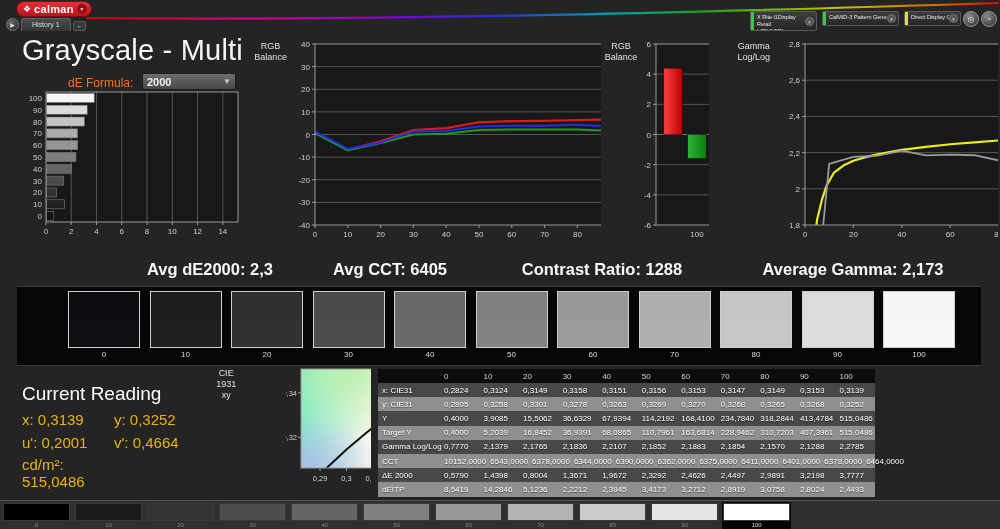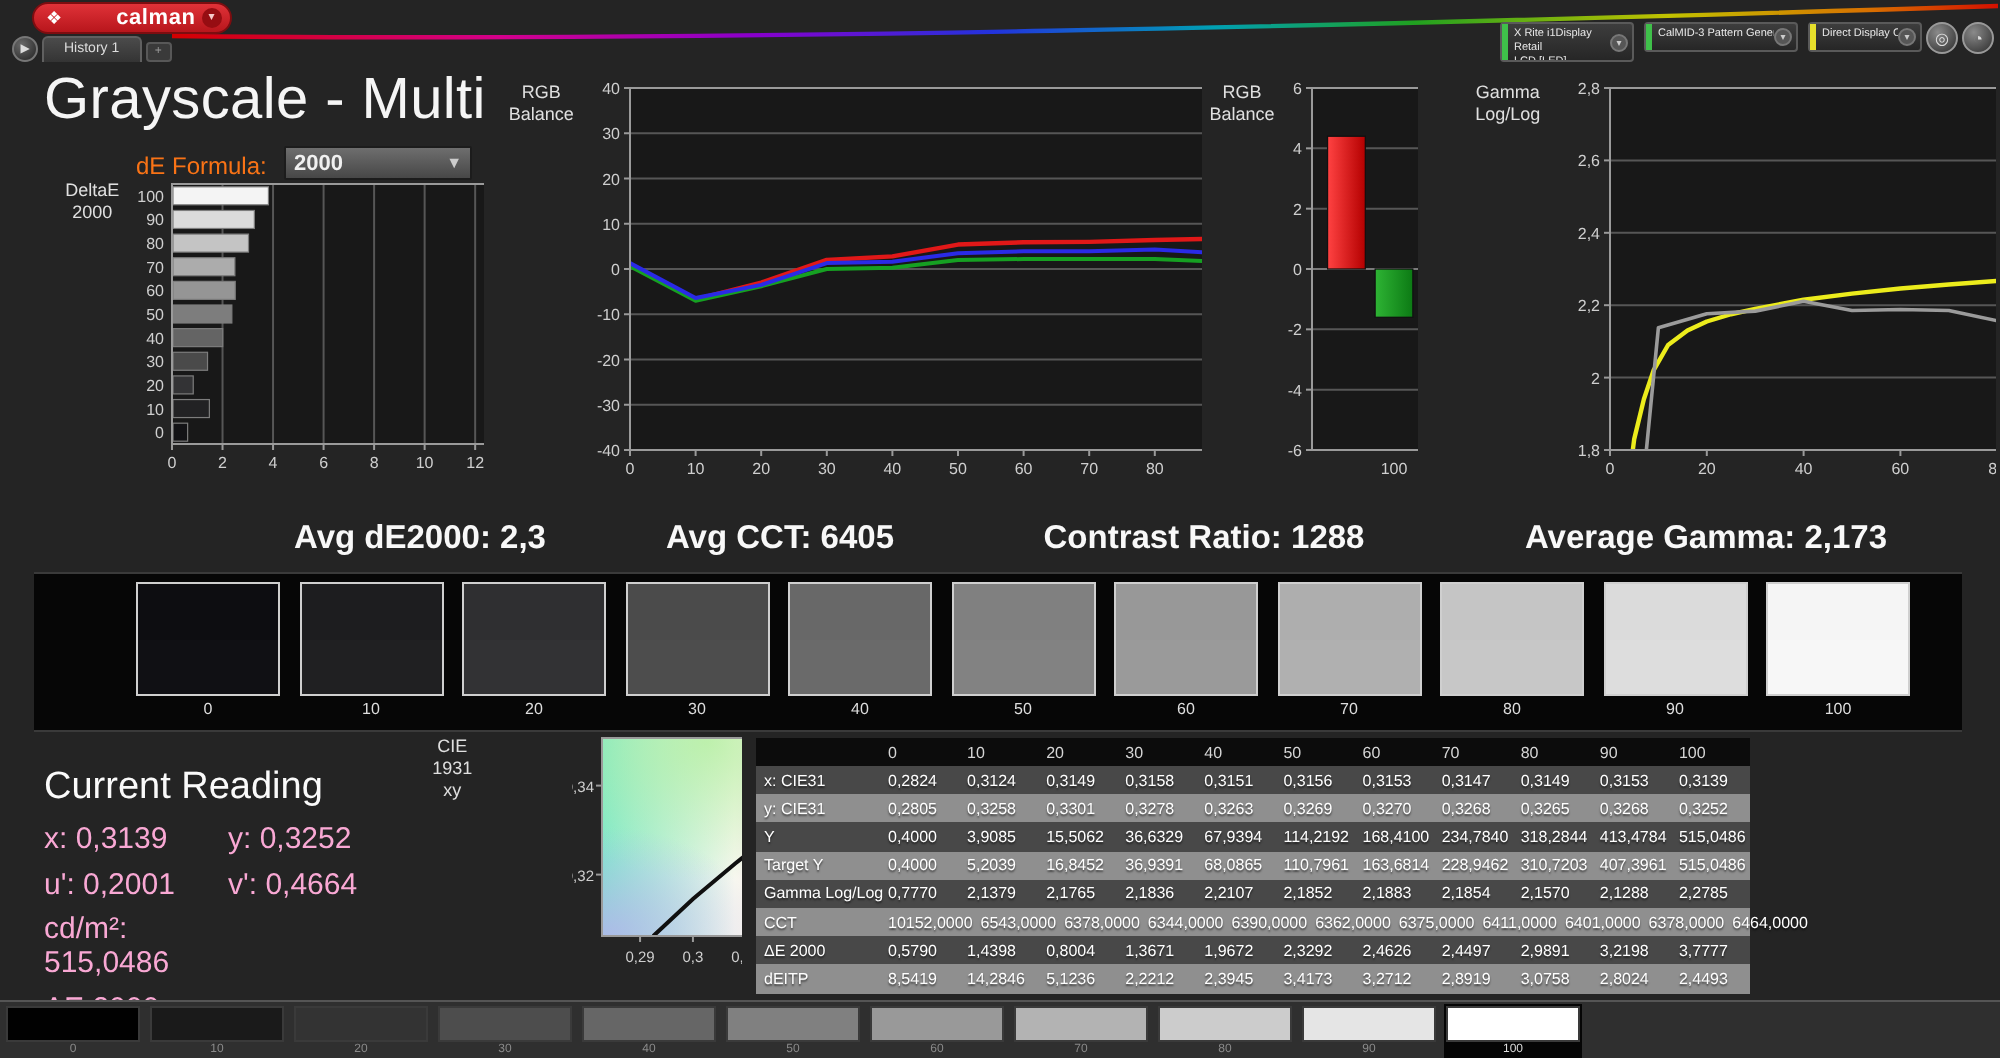--- a/index.html
+++ b/index.html
@@ -4,21 +4,21 @@
 <style>
   html,body{margin:0;padding:0;background:#111;}
   *{box-sizing:border-box;}
   .screen{position:relative;width:1000px;height:529px;background:#242424;overflow:hidden;
           font-family:"Liberation Sans",sans-serif;color:#e8e8e8;}
   
   .swoosh{position:absolute;left:0;top:0;width:1000px;height:24px;pointer-events:none;}
   .logo{position:absolute;left:16px;top:1px;height:16px;display:flex;align-items:center;gap:3px;
         background:linear-gradient(#e03238,#b8161c);border:1px solid #7d0d10;border-radius:9px;
         padding:0 4px 0 6px;z-index:5;}
-  .logo .word{font-size:11px;font-weight:700;color:#fff;letter-spacing:.3px;margin-left:24px;}
+  .logo .word{font-size:11px;font-weight:700;color:#fff;letter-spacing:.3px;}
   .logo .dia{font-size:9px;color:#fff;}
   .logo .lcaret{width:10px;height:10px;border-radius:50%;background:#960d12;color:#f5c9c9;
         font-size:6px;line-height:10px;text-align:center;}
   .histbar{position:absolute;left:6px;top:18px;display:flex;align-items:flex-end;gap:2px;z-index:4;}
   .histplay{width:13px;height:13px;border-radius:50%;background:radial-gradient(circle at 35% 30%,#6a6a6a,#222);
         border:1px solid #777;color:#ddd;font-size:6px;line-height:12px;text-align:center;}
   .histtab{background:linear-gradient(#4b4b4b,#343434);border:1px solid #606060;border-bottom:none;
         border-radius:3px 3px 0 0;padding:2px 10px 1px;font-size:7px;color:#ddd;height:13px;}
   .histadd{width:13px;height:10px;background:#3a3a3a;border:1px solid #585858;border-radius:2px;
         font-size:6px;color:#999;text-align:center;line-height:9px;}
@@ -48,21 +48,21 @@
         border-top:1px solid #3a3a3a;border-bottom:1px solid #3a3a3a;}
   .swrot{position:absolute;left:44px;font-size:7px;color:#bbb;transform:rotate(-90deg);transform-origin:center;width:30px;text-align:center;}
   .swcells{position:absolute;left:51px;top:4px;display:flex;gap:9.5px;}
   .swcell{width:72px;}
   .swbox{width:72px;height:57px;border:1px solid #cfcfcf;}
   .swbox .half{width:100%;height:50%;}
   .swlab{text-align:center;font-size:8px;color:#ddd;margin-top:2px;}
   
   .cr{position:absolute;left:22px;top:383px;width:190px;}
   .cr .crtitle{font-size:19px;color:#fafafa;margin-bottom:6px;}
-  .cr .crline{font-size:15px;color:#f9a8d4;margin-bottom:5.5px;display:flex;}
+  .cr .crline{font-size:15px;color:#eab308;margin-bottom:5.5px;display:flex;}
   .cr .crline span:first-child{width:92px;}
   
   .rtable{position:absolute;left:378px;top:369px;width:497px;font-size:8px;}
   .trow{display:grid;grid-template-columns:62px repeat(11,1fr);height:14.2px;align-items:center;}
   .trow.thead{background:#0c0c0c;color:#d5d5d5;height:14px;}
   .trow.dark{background:#484848;}
   .trow.light{background:#8f8f8f;}
   .trow div{padding-left:4px;white-space:nowrap;overflow:visible;}
   .trow:not(.thead) div{color:#fff;text-shadow:0 1px 1px rgba(0,0,0,.55);}
   
@@ -128,21 +128,20 @@
   <div class="roundbtn" style="left:981px;top:11px;"><span>◔</span></div>
 
   <div class="page-title">Grayscale - Multi</div>
   <div class="delabel">dE Formula:</div>
   <div class="dedrop">
     <span>2000</span>
     <span class="dcaret">▼</span>
   </div>
 
   <div class="chart" style="left:26px;top:90px;width:216px;height:162px;">
-    <div class="chart-title">DeltaE 2000</div>
     <svg width="216" height="150">
         <rect x="20" y="2" width="192" height="130" fill="#181818"></rect>
         <line x1="20" y1="132" x2="20" y2="135" stroke="#9a9a9a"></line>
         <text x="20" y="144" text-anchor="middle" class="tick">0</text>
         <line x1="45.26315789473684" y1="2" x2="45.26315789473684" y2="132" stroke="#565656"></line>
         <line x1="45.26315789473684" y1="132" x2="45.26315789473684" y2="135" stroke="#9a9a9a"></line>
         <text x="45.26315789473684" y="144" text-anchor="middle" class="tick">2</text>
         <line x1="70.52631578947368" y1="2" x2="70.52631578947368" y2="132" stroke="#565656"></line>
         <line x1="70.52631578947368" y1="132" x2="70.52631578947368" y2="135" stroke="#9a9a9a"></line>
         <text x="70.52631578947368" y="144" text-anchor="middle" class="tick">4</text>

